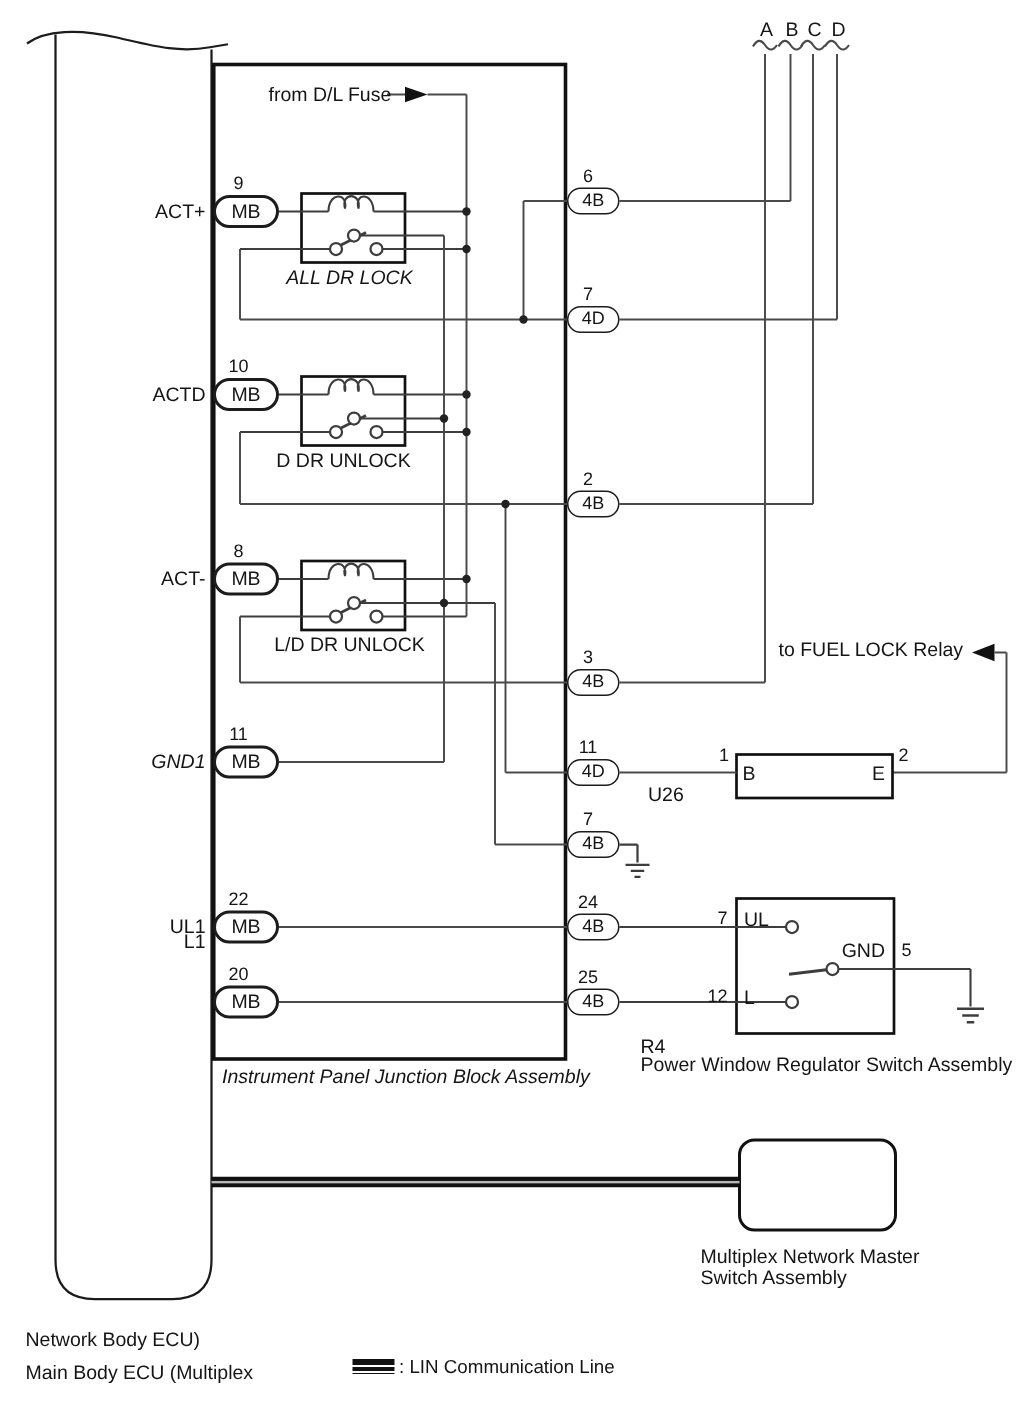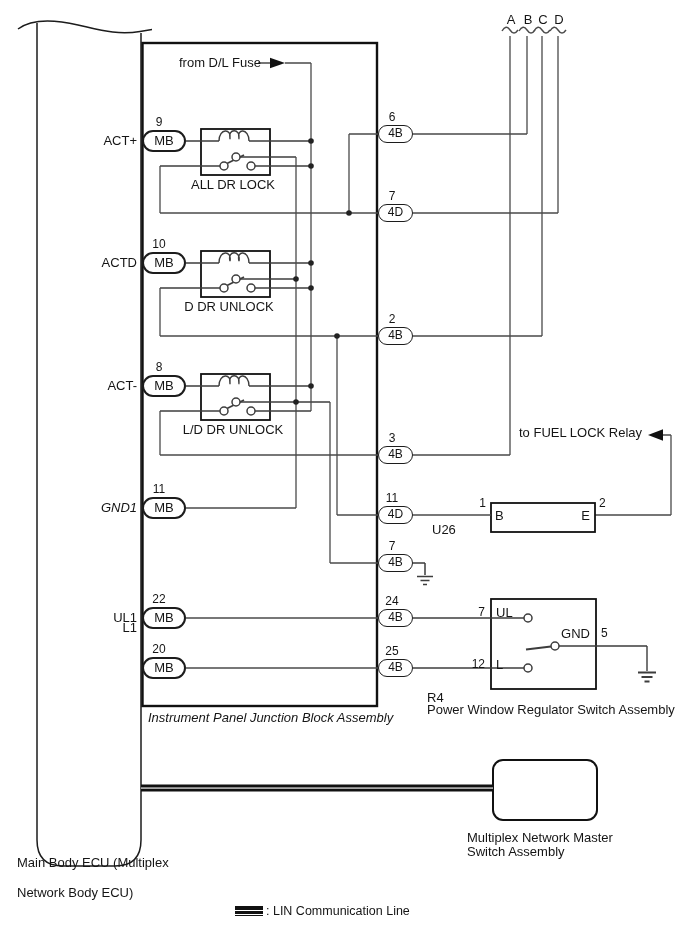--- a/index.html
+++ b/index.html
@@ -187,21 +187,21 @@
   <div class="lbl num ctr" style="left:142px;top:592px;width:34px;">22</div>
   <div class="lbl num ctr" style="left:142px;top:642px;width:34px;">20</div>
 
   <div class="oval left" style="left:142px;top:130px;">MB</div>
   <div class="oval left" style="left:142px;top:252px;">MB</div>
   <div class="oval left" style="left:142px;top:375px;">MB</div>
   <div class="oval left" style="left:142px;top:497px;">MB</div>
   <div class="oval left" style="left:142px;top:607px;">MB</div>
   <div class="oval left" style="left:142px;top:657px;">MB</div>
 
-  <div class="lbl ctr" style="left:158px;top:177px;width:150px;">ALL DR LOCK</div>
+  <div class="lbl ctr" style="left:158px;top:177px;width:150px;font-style:italic;">ALL DR LOCK</div>
   <div class="lbl ctr" style="left:154px;top:299px;width:150px;">D DR UNLOCK</div>
   <div class="lbl ctr" style="left:158px;top:422px;width:150px;">L/D DR UNLOCK</div>
 
   <div class="lbl num ctr" style="left:378px;top:110px;width:28px;">6</div>
   <div class="lbl num ctr" style="left:378px;top:189px;width:28px;">7</div>
   <div class="lbl num ctr" style="left:378px;top:312px;width:28px;">2</div>
   <div class="lbl num ctr" style="left:378px;top:431px;width:28px;">3</div>
   <div class="lbl num ctr" style="left:378px;top:491px;width:28px;">11</div>
   <div class="lbl num ctr" style="left:378px;top:539px;width:28px;">7</div>
   <div class="lbl num ctr" style="left:378px;top:594px;width:28px;">24</div>
@@ -227,20 +227,20 @@
   <div class="lbl rgt" style="left:550px;top:626px;width:40px;">GND</div>
   <div class="lbl num" style="left:601px;top:626px;">5</div>
   <div class="lbl rgt num" style="left:463px;top:657px;width:22px;">12</div>
   <div class="lbl" style="left:496px;top:657px;">L</div>
   <div class="lbl" style="left:427px;top:690px;">R4</div>
   <div class="lbl" style="left:427px;top:702px;">Power Window Regulator Switch Assembly</div>
 
   <div class="lbl" style="left:148px;top:710px;font-style:italic;">Instrument Panel Junction Block Assembly</div>
   <div class="lbl" style="left:467px;top:830px;">Multiplex Network Master</div>
   <div class="lbl" style="left:467px;top:844px;">Switch Assembly</div>
-  <div class="lbl" style="left:17px;top:855px;">Main Body ECU (Multiplex</div>
+  <div class="lbl" style="left:17px;top:907px;">Main Body ECU (Multiplex</div>
   <div class="lbl" style="left:17px;top:885px;">Network Body ECU)</div>
 
   <div style="position:absolute;left:235px;top:906px;width:28px;height:10px;
               background:linear-gradient(to bottom,#111 0 4px,#fff 4px 5px,#111 5px 8px,#fff 8px 9px,#111 9px 10px);"></div>
   <div class="lbl" style="left:266px;top:904px;font-size:12.5px;">: LIN Communication Line</div>
 
 </div>
 
 </body></html>

